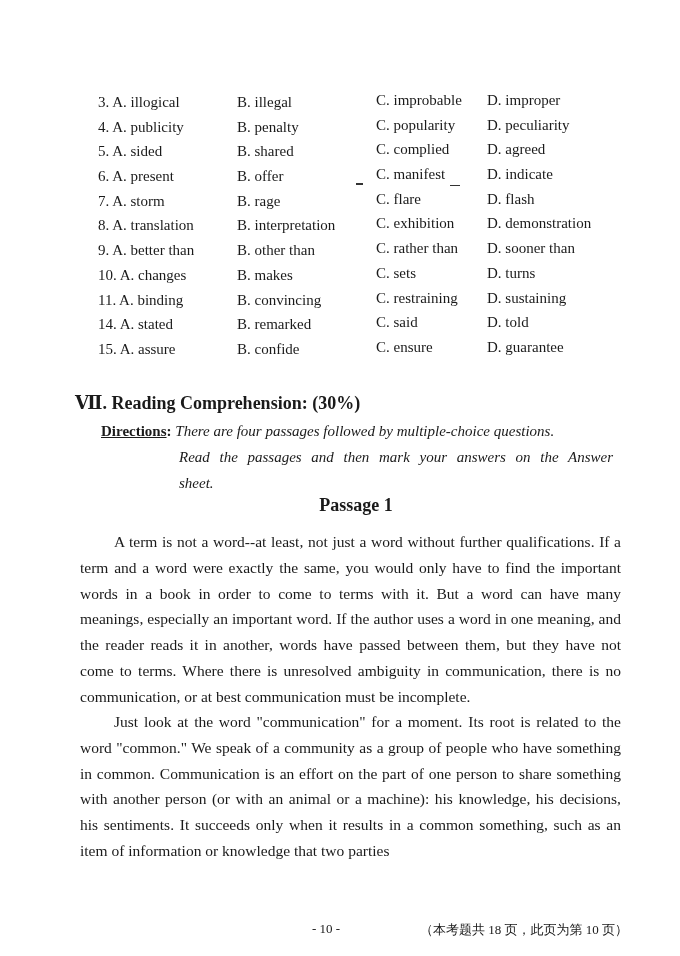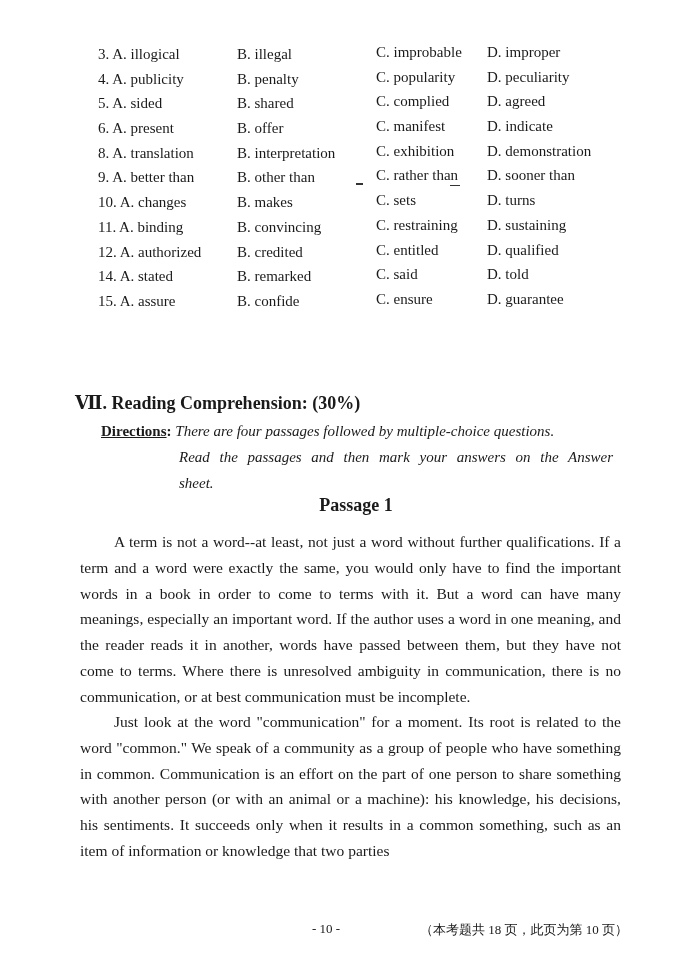--- a/index.html
+++ b/index.html
@@ -4,21 +4,21 @@
   <style>
     html, body { margin: 0; padding: 0; }
     body {
       width: 680px; height: 956px; background: #ffffff; position: relative;
       font-family: "Liberation Serif", "DejaVu Serif", serif; color: #1a1a1a;
       overflow: hidden;
     }
     .page { position: absolute; left: 0; top: 0; width: 680px; height: 956px; }
     .options { position: absolute; left: 98px; top: 42px; width: 520px; }
     .opt-row { position: relative; height: 24.7px; font-size: 15px; line-height: 24.7px; }
-    .opt-row span { position: absolute; white-space: nowrap; }
+    .opt-row span { position: absolute; white-space: nowrap; margin-top: 48px; }
     .c-a { left: 0; }
     .c-b { left: 139px; }
     .c-c { left: 278px; top: -2px; }
     .c-d { left: 389px; top: -2px; }
     .section-title {
       position: absolute; left: 75px; top: 392px; font-size: 18px; font-weight: bold;
     }
     .directions {
       position: absolute; left: 101px; top: 418px; width: 512px; font-size: 15px; line-height: 26px;
     }
@@ -65,20 +65,26 @@
         <span class="c-c">C. complied</span>
         <span class="c-d">D. agreed</span>
       </div>
     <div class="opt-row">
         <span class="c-a">6. A. present</span>
         <span class="c-b">B. offer</span>
         <span class="c-c">C. manifest</span>
         <span class="c-d">D. indicate</span>
       </div>
     <div class="opt-row">
+        <span class="c-a">7. A. storm</span>
+        <span class="c-b">B. rage</span>
+        <span class="c-c">C. flare</span>
+        <span class="c-d">D. flash</span>
+      </div>
+    <div class="opt-row">
         <span class="c-a">8. A. translation</span>
         <span class="c-b">B. interpretation</span>
         <span class="c-c">C. exhibition</span>
         <span class="c-d">D. demonstration</span>
       </div>
     <div class="opt-row">
         <span class="c-a">9. A. better than</span>
         <span class="c-b">B. other than</span>
         <span class="c-c">C. rather than</span>
         <span class="c-d">D. sooner than</span>
@@ -87,26 +93,20 @@
         <span class="c-a">10. A. changes</span>
         <span class="c-b">B. makes</span>
         <span class="c-c">C. sets</span>
         <span class="c-d">D. turns</span>
       </div>
     <div class="opt-row">
         <span class="c-a">11. A. binding</span>
         <span class="c-b">B. convincing</span>
         <span class="c-c">C. restraining</span>
         <span class="c-d">D. sustaining</span>
-      </div>
-    <div class="opt-row">
-        <span class="c-a">12. A. authorized</span>
-        <span class="c-b">B. credited</span>
-        <span class="c-c">C. entitled</span>
-        <span class="c-d">D. qualified</span>
       </div>
     <div class="opt-row">
         <span class="c-a">14. A. stated</span>
         <span class="c-b">B. remarked</span>
         <span class="c-c">C. said</span>
         <span class="c-d">D. told</span>
       </div>
     <div class="opt-row">
         <span class="c-a">15. A. assure</span>
         <span class="c-b">B. confide</span>

